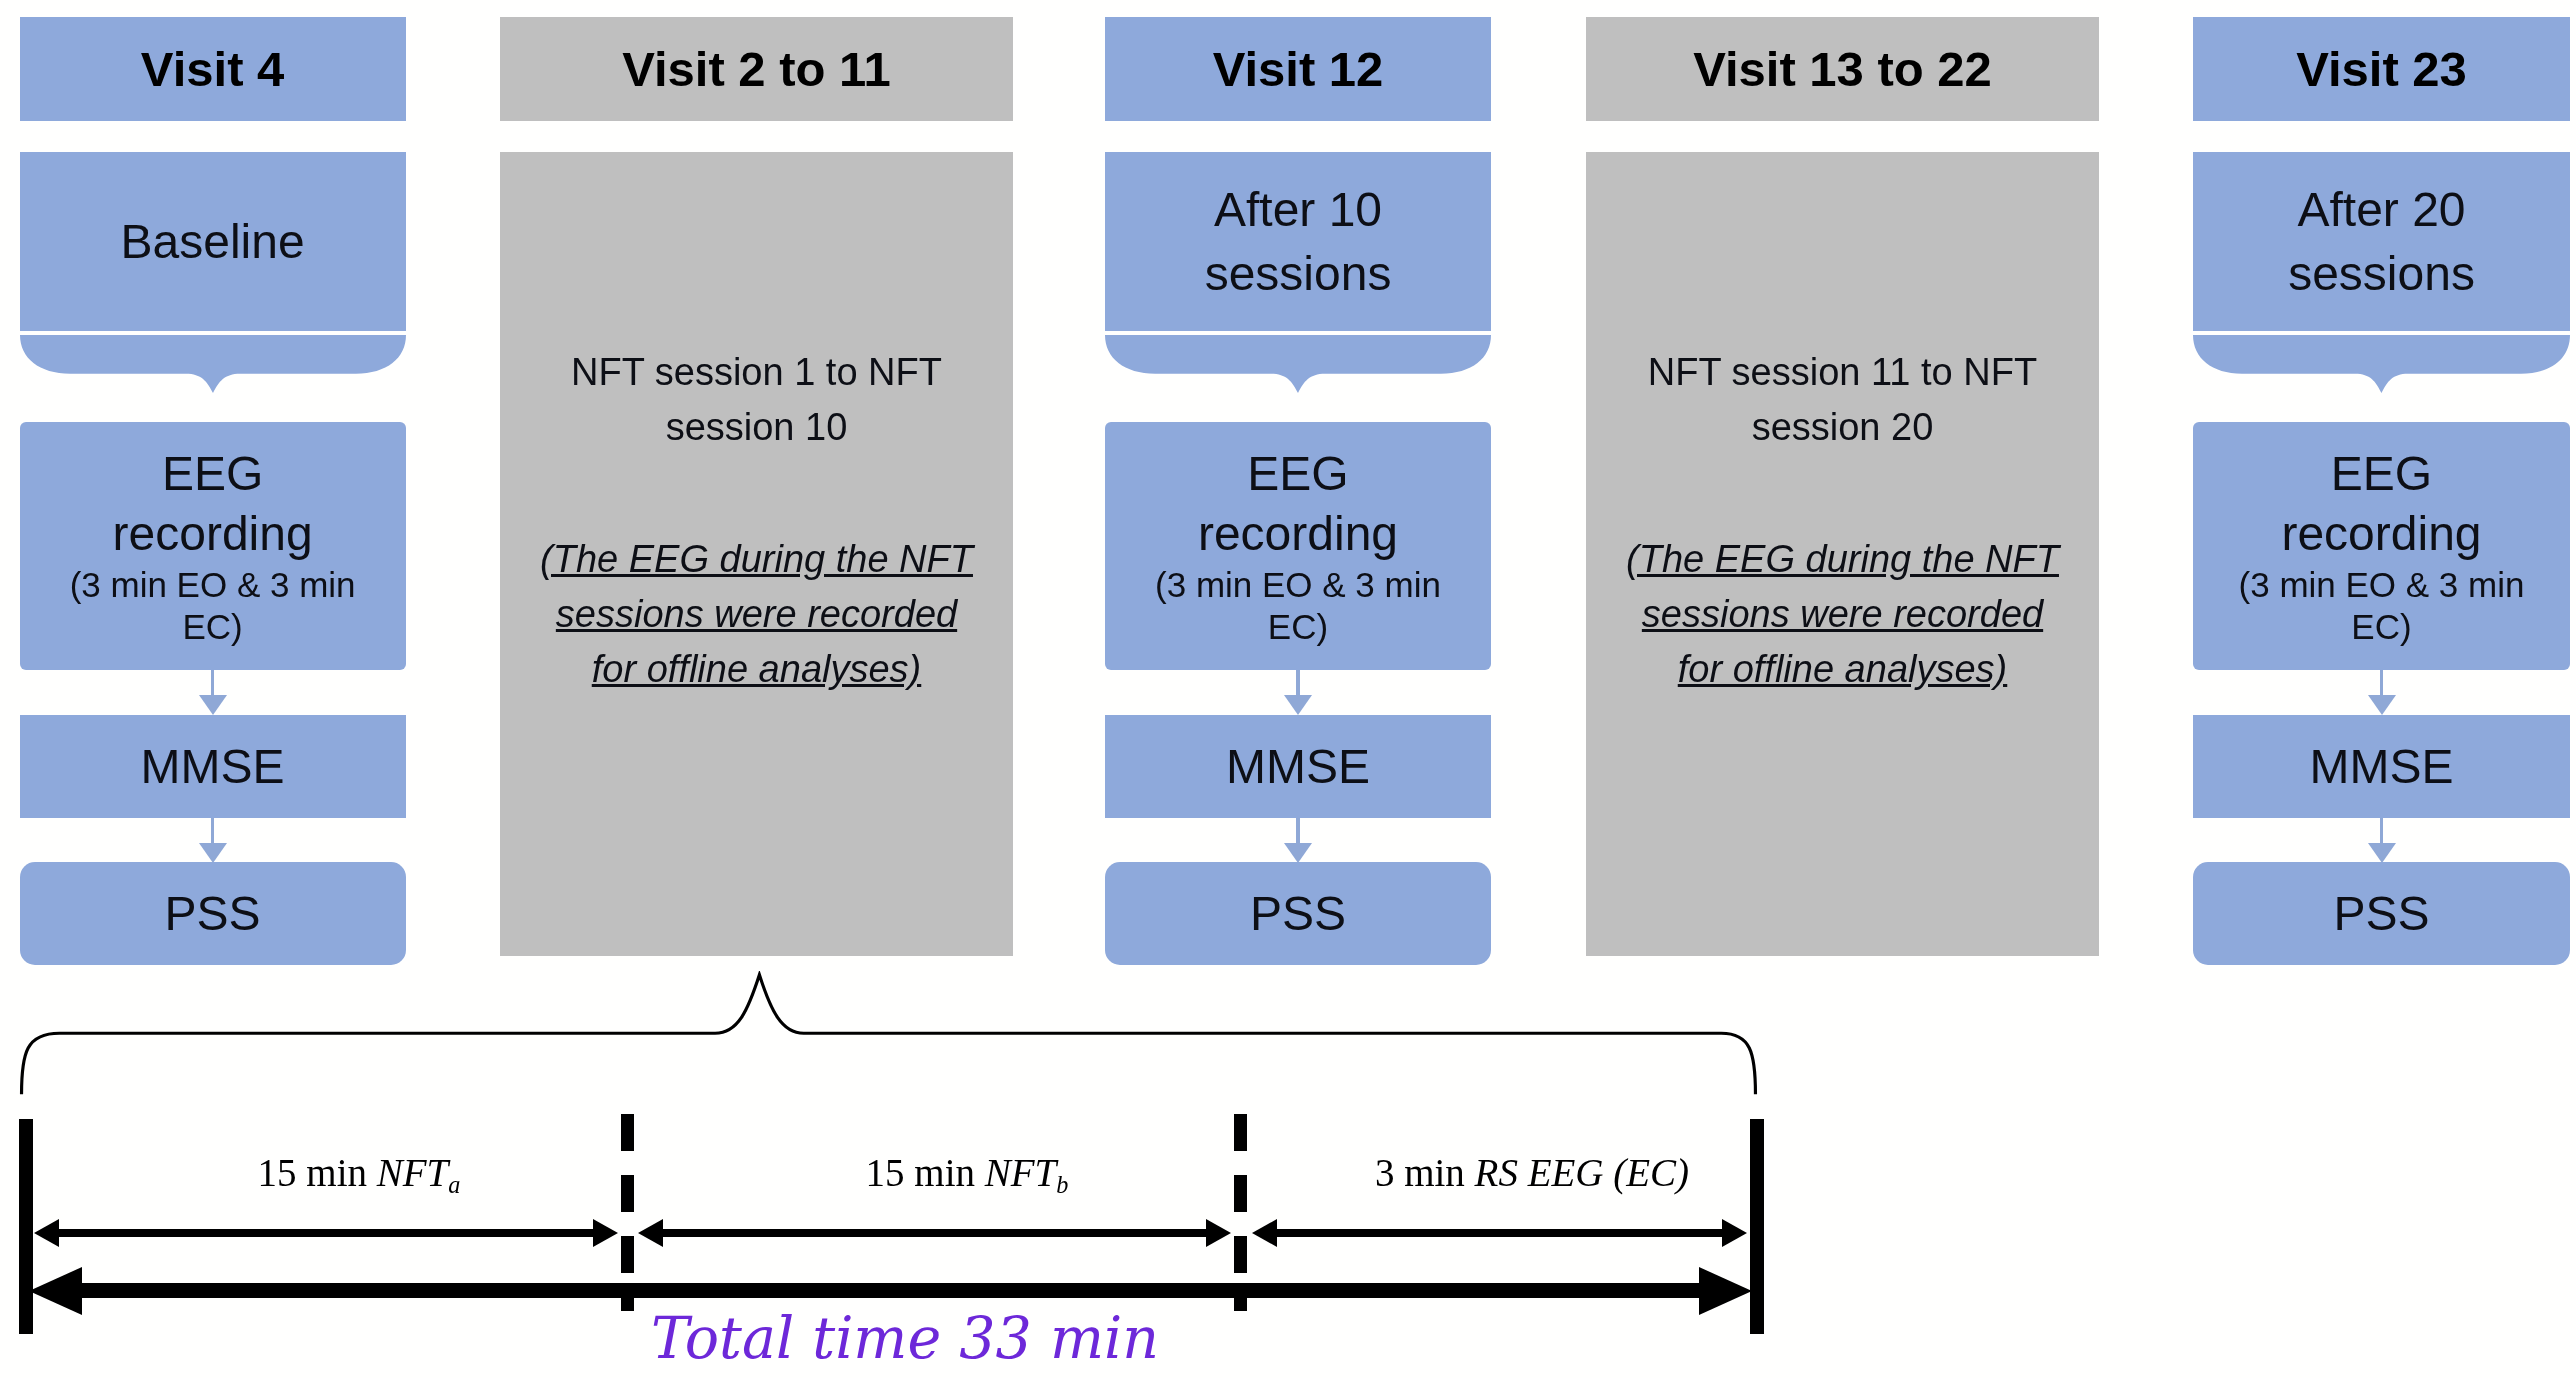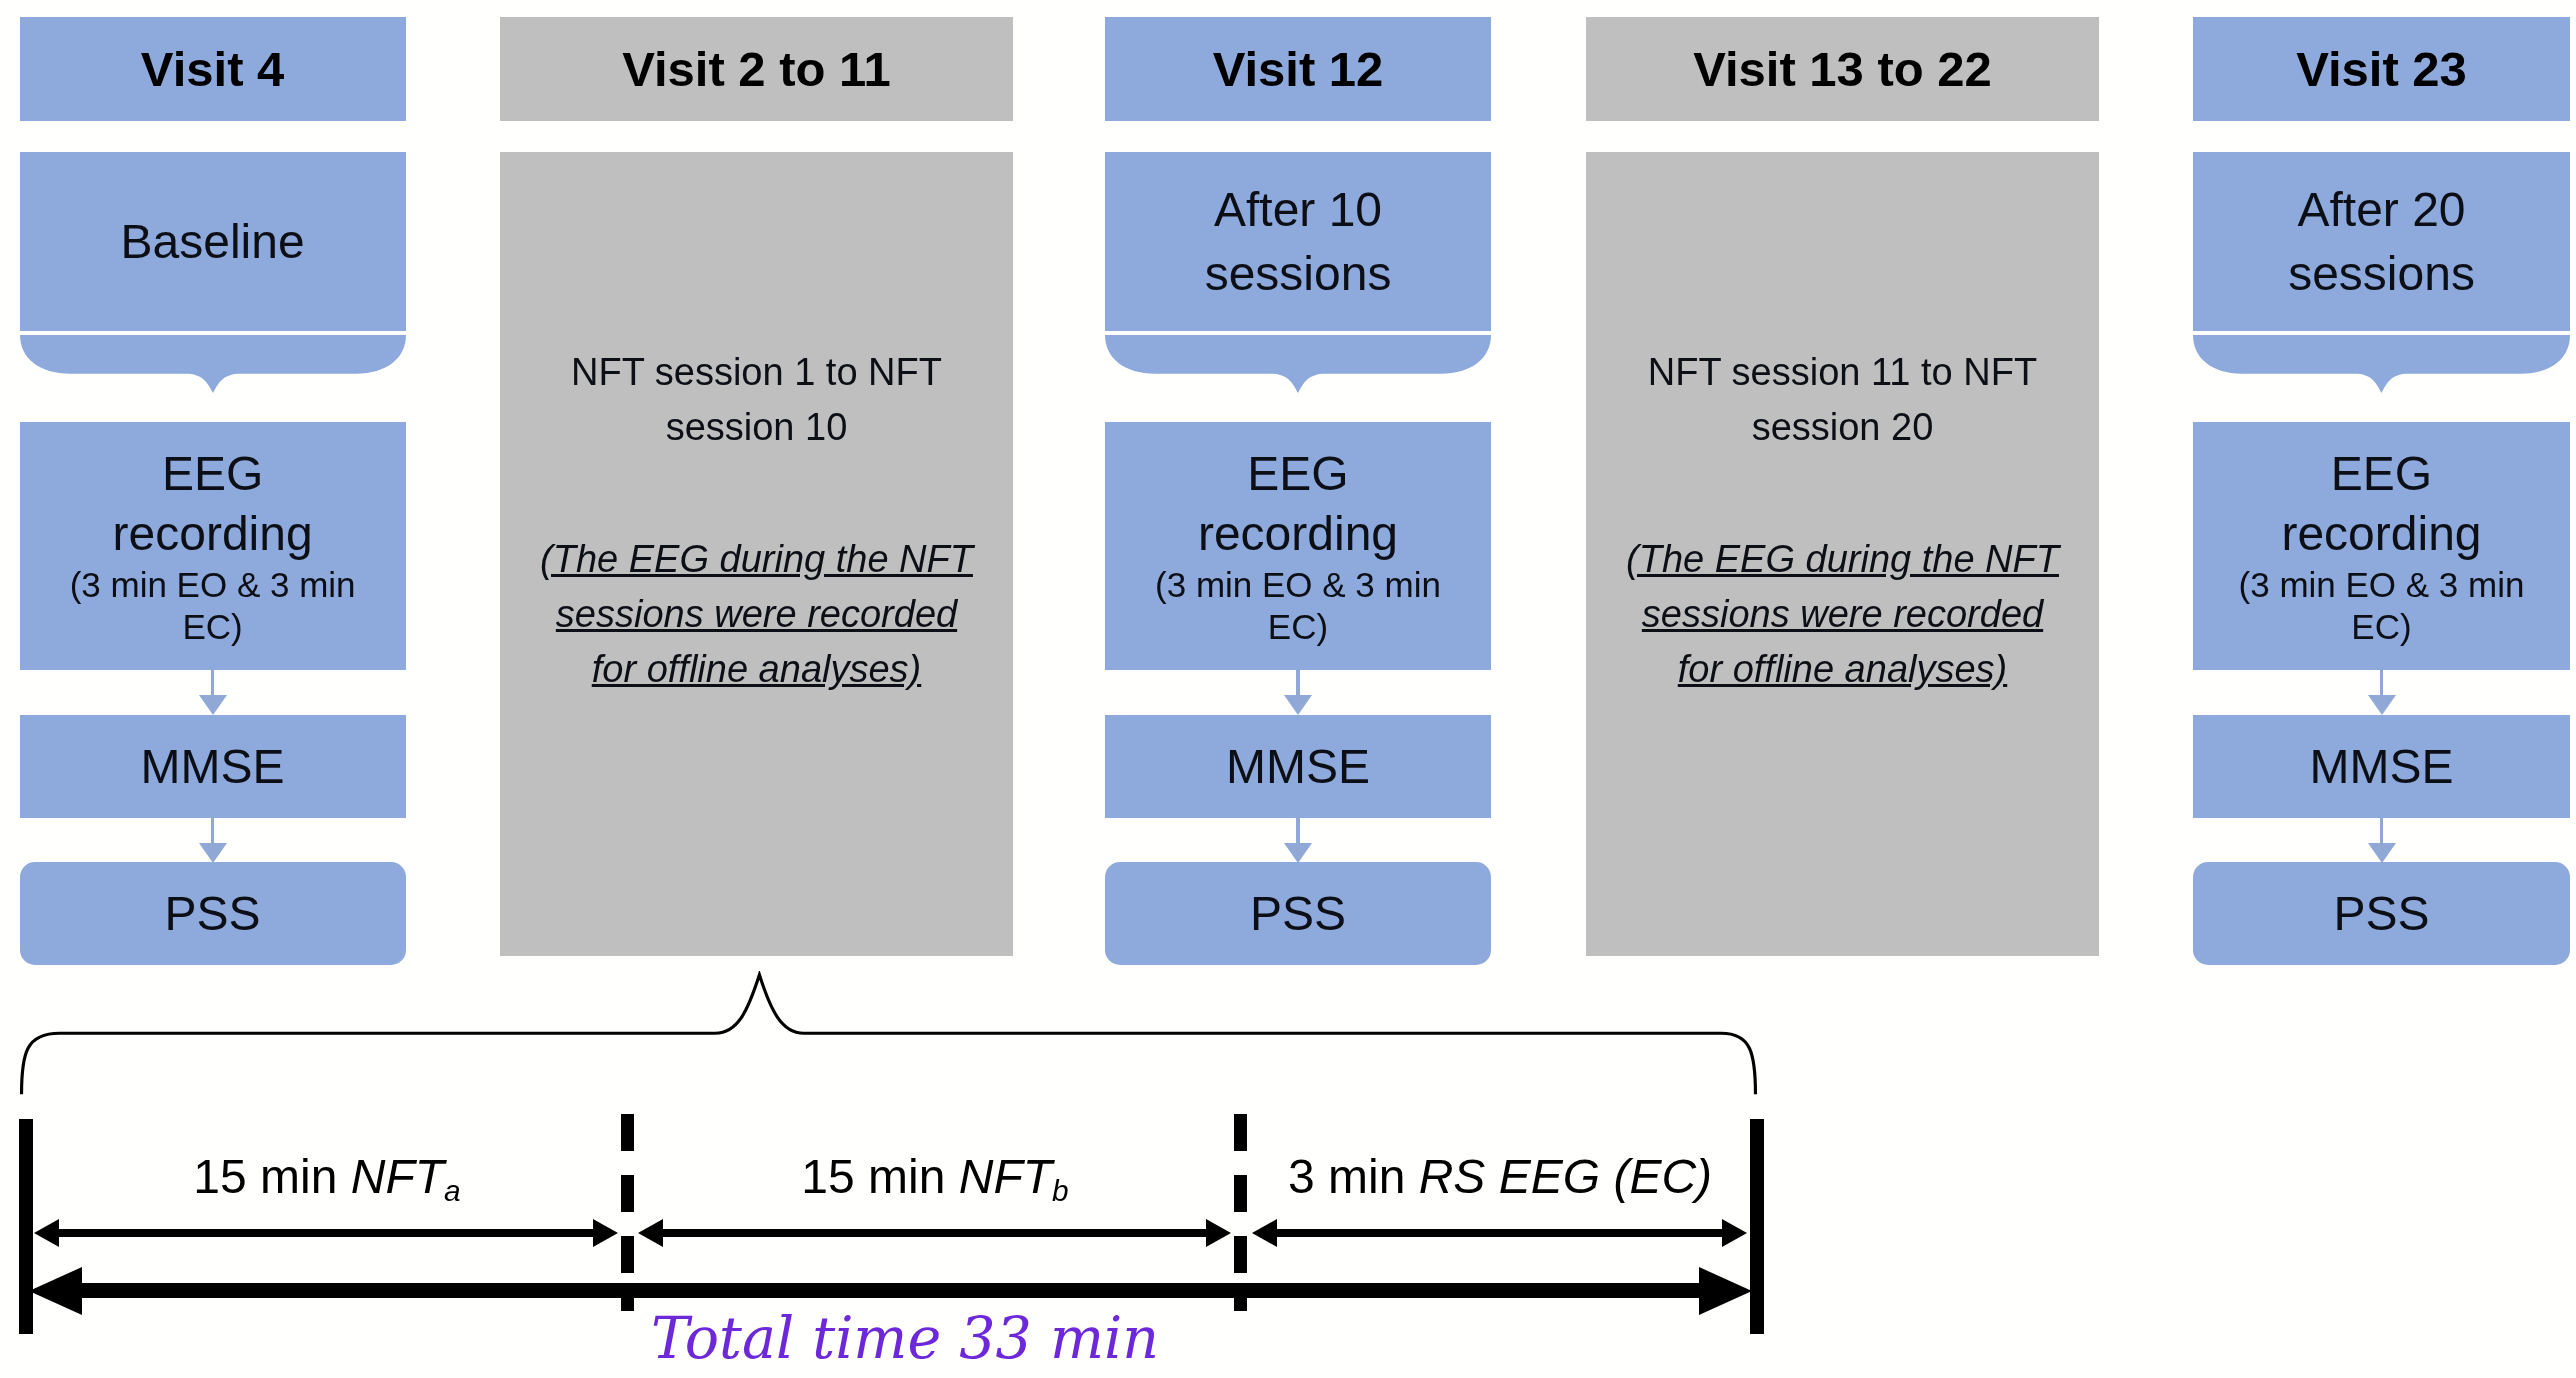--- a/index.html
+++ b/index.html
@@ -8,21 +8,21 @@
   .col{position:absolute;top:0;height:1378px;}
   .hdr{position:absolute;top:16.5px;height:104px;left:0;right:0;display:flex;align-items:center;
        justify-content:center;font-weight:bold;font-size:49px;color:#000;}
   .blue{background:#8EA9DB;}
   .gray{background:#BFBFBF;}
   .topbox{position:absolute;top:152px;height:179px;left:0;right:0;display:flex;align-items:center;
           justify-content:center;font-size:48px;line-height:1.32;text-align:center;}
   .topbox .inner{max-width:304px;}
   .brace-blue{position:absolute;top:335px;left:0;width:100%;height:58px;display:block;}
   .eeg{position:absolute;top:422px;height:248px;left:0;right:0;display:flex;flex-direction:column;
-       align-items:center;justify-content:center;text-align:center;}
+       align-items:center;justify-content:center;text-align:center;border-radius:6px;}
   .eeg-main{font-size:48px;line-height:1.25;max-width:297px;}
   .eeg-detail{font-size:35px;line-height:1.2;max-width:342px;}
   .stepbox{position:absolute;height:103px;left:0;right:0;display:flex;align-items:center;
            justify-content:center;font-size:48px;}
   .mmse{top:715px;} .pss{top:862px;border-radius:15px;}
   .connector{position:absolute;left:50%;transform:translateX(-50%);display:flex;
              flex-direction:column;align-items:center;}
   .conn1{top:670px;} .conn2{top:818px;}
   .cstem{width:3.8px;height:25px;background:#8FA8D6;}
   .chead{width:0;height:0;border-style:solid;border-width:20px 14px 0 14px;
@@ -46,21 +46,21 @@
   .arr .hr{right:-25px;margin-top:-14px;border-width:14px 0 14px 25px;
            border-color:transparent transparent transparent #000;}
   .r1{top:1229px;}
   .seg1{left:59px;width:534px;} .seg2{left:663px;width:543px;} .seg3{left:1277px;width:445px;}
   .thick{top:1283px;height:15px;left:82px;width:1617px;}
   .thick .hl{left:-53px;margin-top:-24px;border-width:24px 53px 24px 0;
              border-color:transparent #000 transparent transparent;}
   .thick .hr{right:-53px;margin-top:-24px;border-width:24px 0 24px 53px;
              border-color:transparent transparent transparent #000;}
   .mlabel{position:absolute;top:1153px;transform:translateX(-50%);white-space:nowrap;
-          font-family:Liberation Sans, sans-serif;font-size:48px;line-height:1;color:#000;}
+          font-family:Liberation Serif, serif;font-size:39px;line-height:1;color:#000;margin-left:32px;}
   .ml1{left:327px;} .ml2{left:935px;} .ml3{left:1500px;}
   .term{font-style:italic;}
   .sub{font-style:italic;font-size:0.62em;vertical-align:-0.28em;}
   .total{position:absolute;left:905px;top:1305px;transform:translateX(-50%);white-space:nowrap;
          font-family:"DejaVu Serif",serif;font-style:italic;font-size:57px;color:#6d28d9;}
 </style>
 </head>
 <body>
 
 <div class="canvas">

